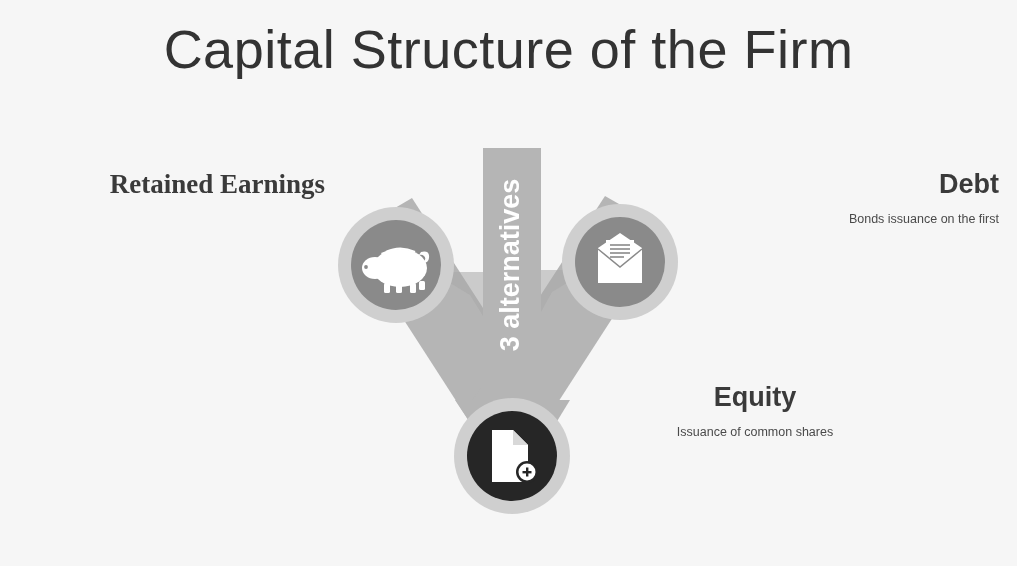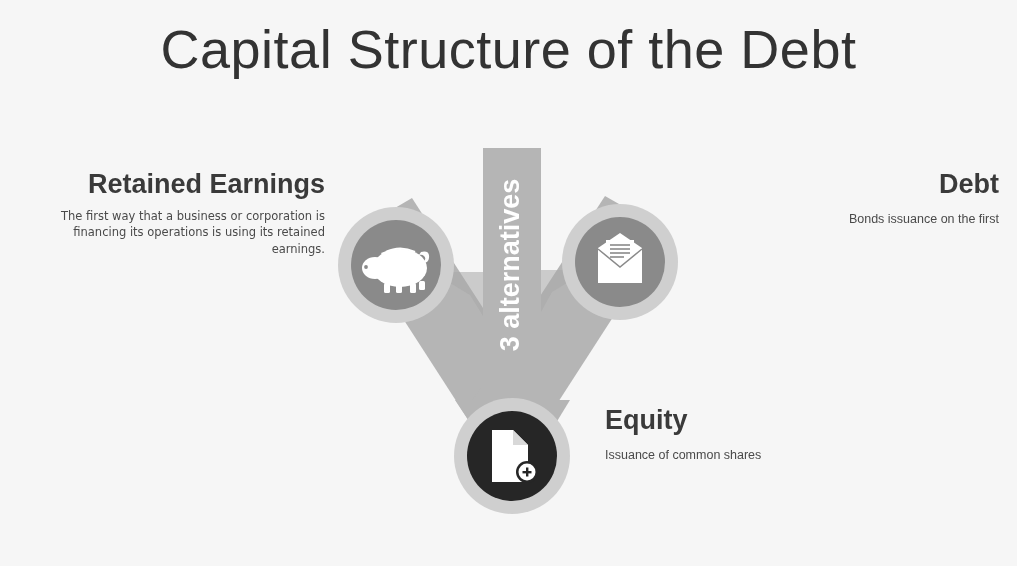--- a/index.html
+++ b/index.html
@@ -65,20 +65,21 @@
 
   #block-retained-earnings {
     left: 20px;
     top: 170px;
     width: 305px;
     text-align: right;
   }
   #block-retained-earnings .heading {
     font-size: 27px;
     margin-bottom: 8px;
+    font-family: Liberation Serif, serif;
   }
   #block-retained-earnings .sub {
     font-family: "DejaVu Sans", sans-serif;
     font-size: 11.5px;
   }
 
   #block-debt {
     left: 699px;
     top: 170px;
     width: 300px;
@@ -86,44 +87,44 @@
   }
   #block-debt .heading {
     margin-bottom: 10px;
   }
   #block-debt .sub {
     font-size: 12.5px;
   }
 
   #block-equity {
     left: 605px;
-    top: 406px;
+    top: 383px;
     width: 300px;
-    text-align: left;
+    text-align: center;
   }
   #block-equity .heading {
     margin-bottom: 10px;
   }
   #block-equity .sub {
     font-size: 12.5px;
   }
 
   
   .alt-label {
     font-size: 27px;
     font-weight: bold;
     fill: #ffffff;
   }
 </style>
 </head>
 <body>
 
 <div id="stage">
 
-  <div class="title">Capital Structure of the Debt</div>
+  <div class="title">Capital Structure of the Firm</div>
 
   <svg id="diagram" viewBox="0 0 1017 566">
 
     <g>
 
       <polygon points="349,235 412,198 545,404 482,441" fill="#b5b5b5"></polygon>
 
       <polygon points="668,232 605,196 470,404 533,441" fill="#b5b5b5"></polygon>
 
       <polygon points="483,148 541,148 541,441 512,416 483,441" fill="#b5b5b5"></polygon>
@@ -182,21 +183,20 @@
         <rect x="526" y="467.5" width="2.4" height="9" fill="#262626"></rect>
         <rect x="522.5" y="471" width="9" height="2.4" fill="#262626"></rect>
       </g>
     </g>
 
     <text class="alt-label" x="512" y="265" text-anchor="middle" dominant-baseline="middle" transform="rotate(-90 512 265)">3 alternatives</text>
   </svg>
 
   <div class="block" id="block-retained-earnings">
     <p class="heading">Retained Earnings</p>
-    <p class="sub">The first way that a business or corporation is financing its operations is using its retained earnings.</p>
   </div>
 
   <div class="block" id="block-debt">
     <p class="heading">Debt</p>
     <p class="sub">Bonds issuance on the first</p>
   </div>
 
   <div class="block" id="block-equity">
     <p class="heading">Equity</p>
     <p class="sub">Issuance of common shares</p>

